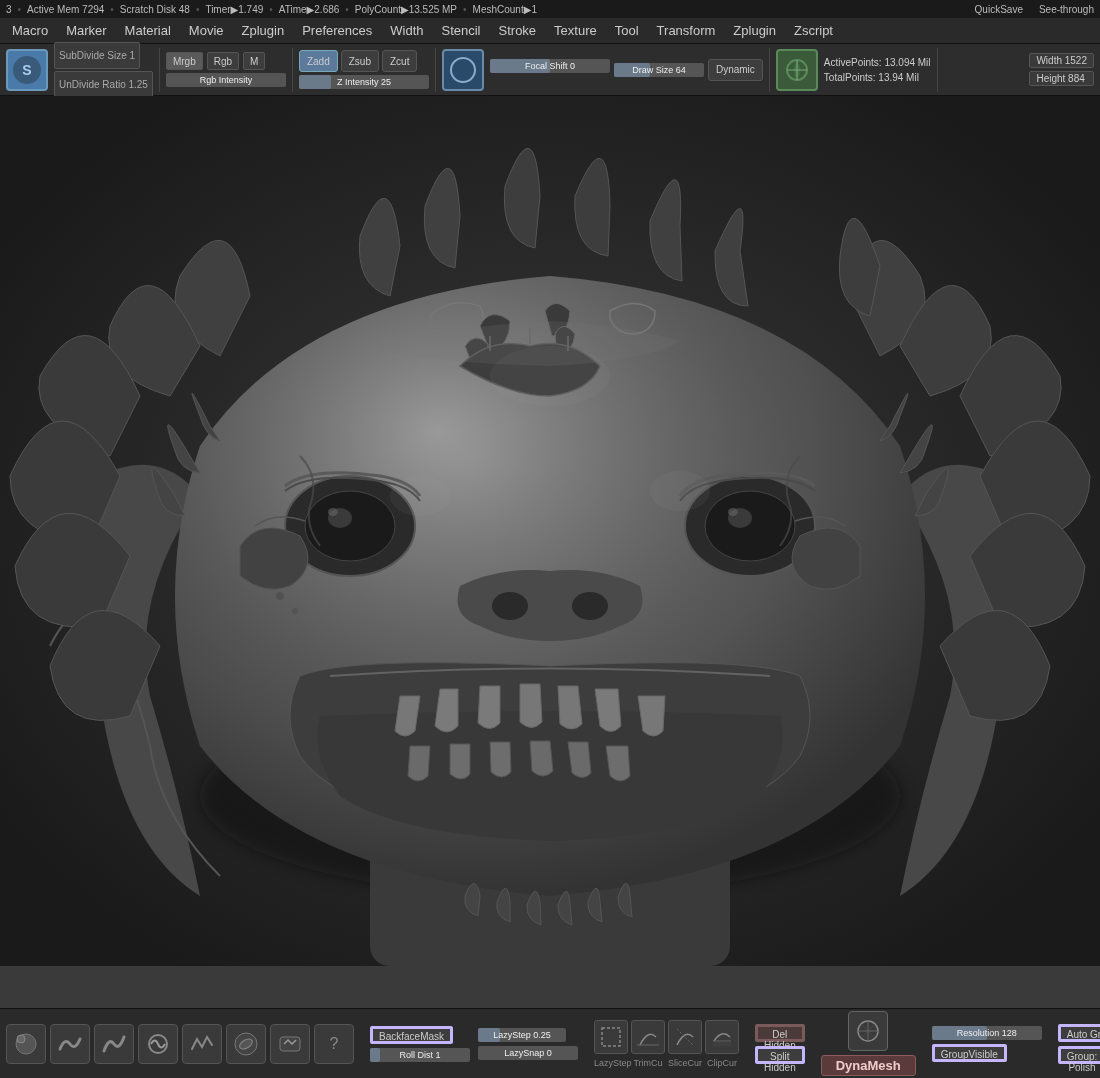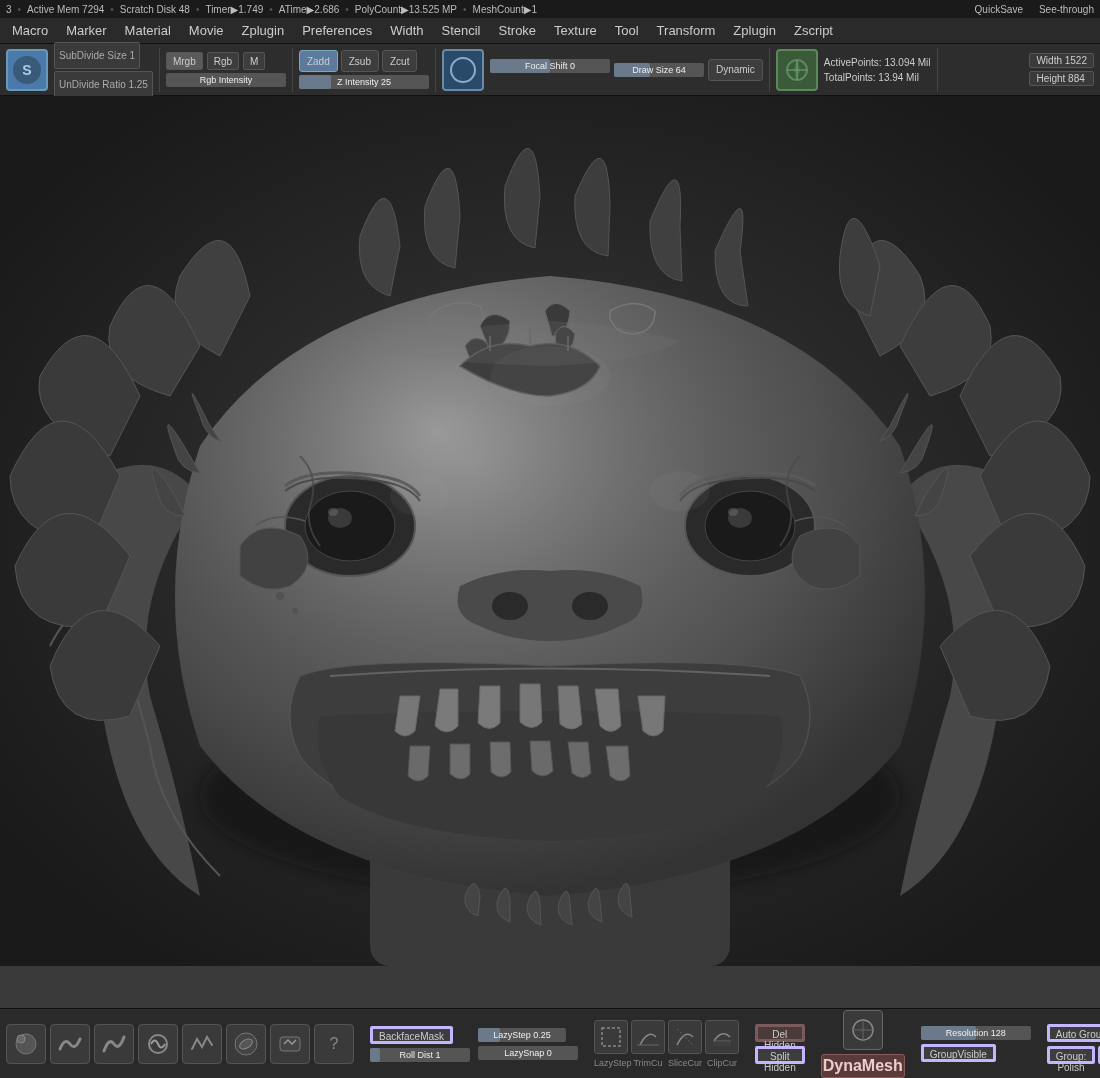--- a/index.html
+++ b/index.html
@@ -324,22 +324,22 @@
       display: flex;
       flex-direction: column;
       gap: 4px;
       align-items: center;
     }
     .dynmesh-btn {
       background: #5a3a3a;
       border: 1px solid #8a5a5a;
       border-radius: 3px;
       color: #ecc;
-      padding: 2px 1px;
-      font-size: 16px;
+      padding: 2px 14px;
+      font-size: 13px;
       font-weight: bold;
       cursor: pointer;
     }
 
     .separator {
       width: 1px;
       height: 40px;
       background: #444;
     }
 

